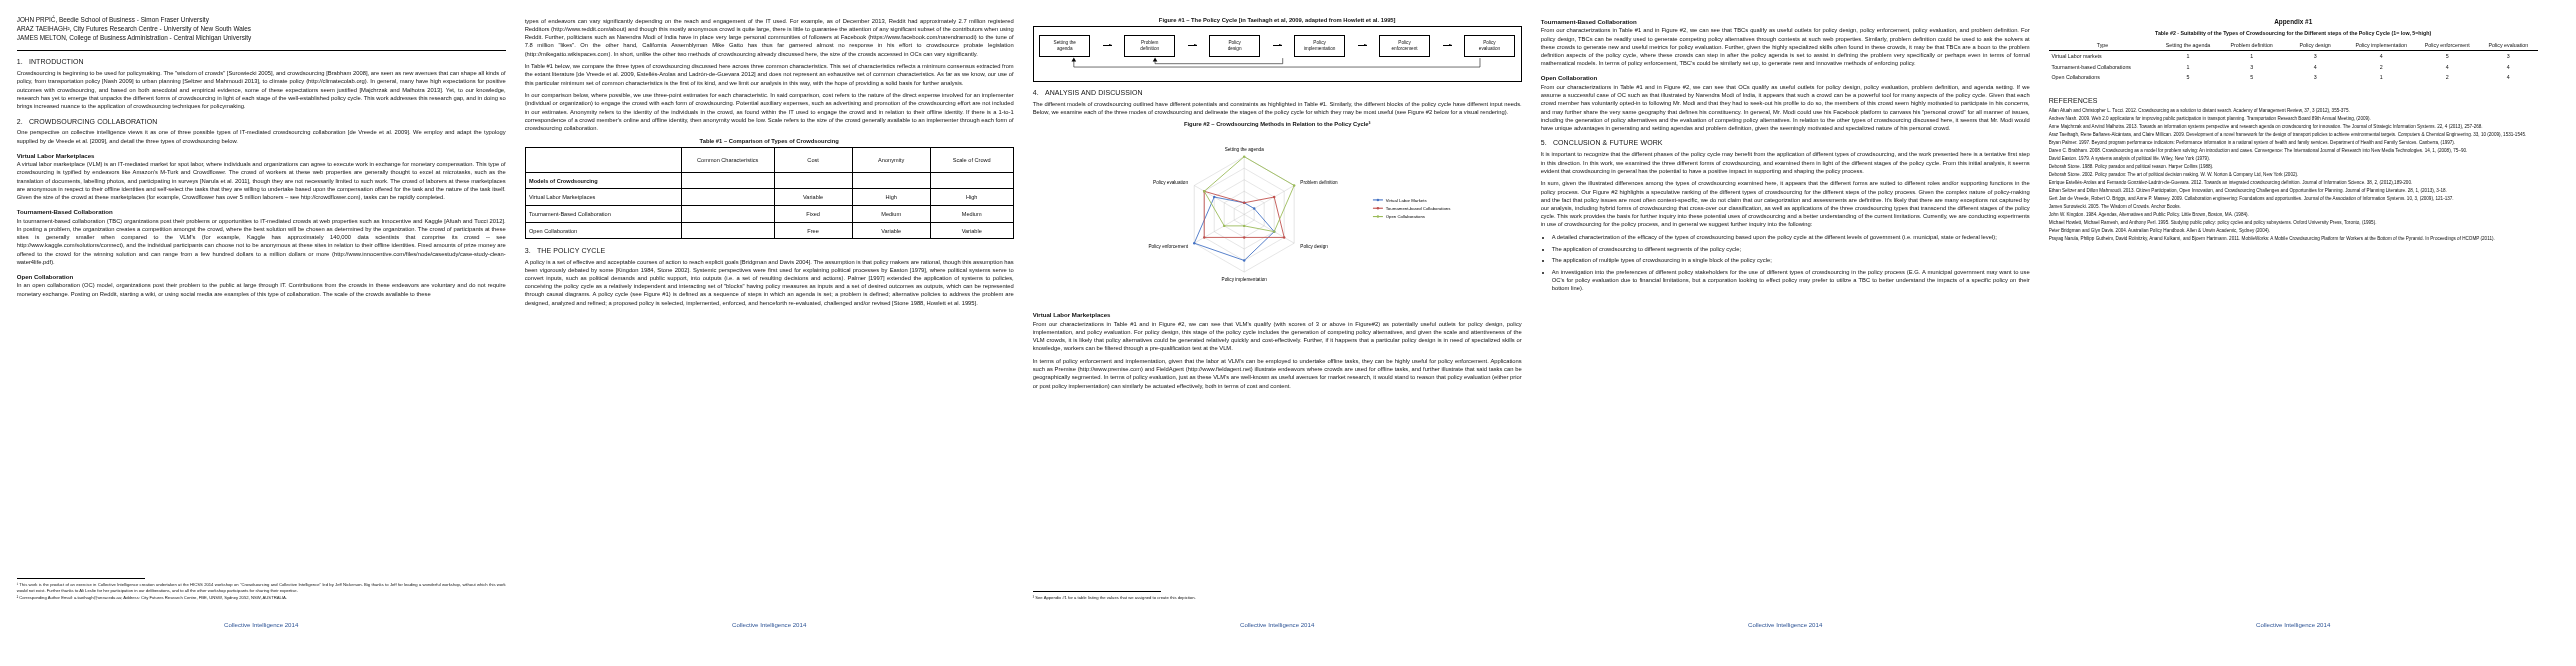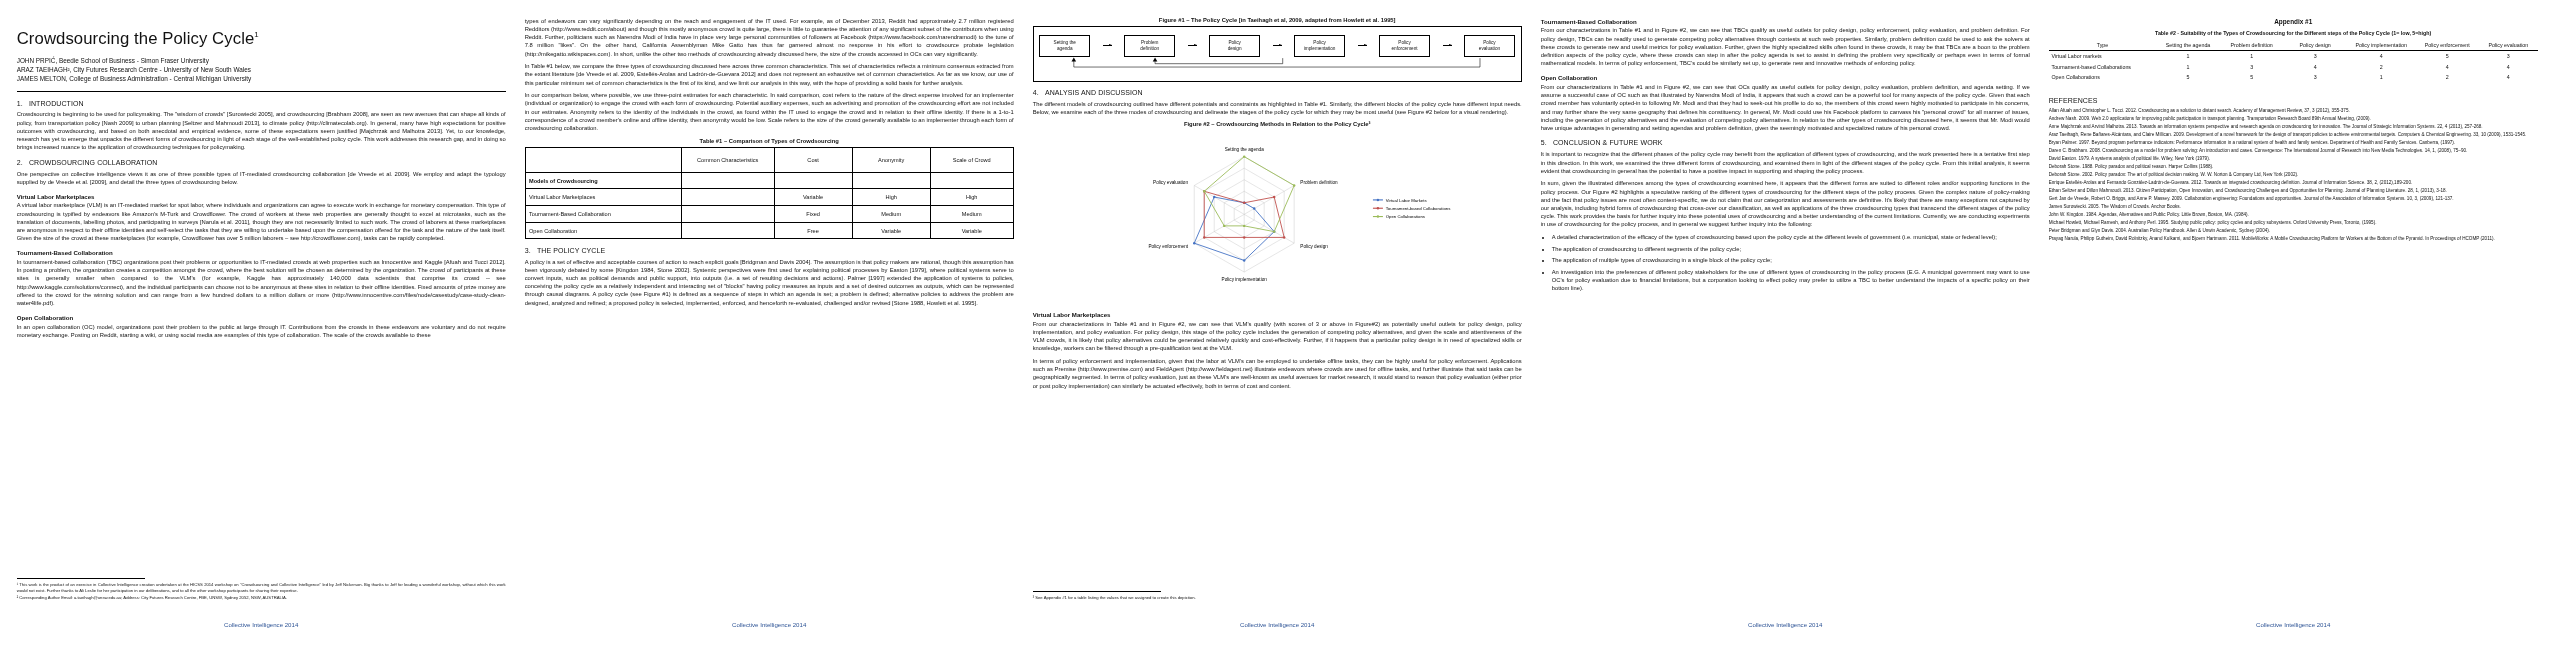--- a/index.html
+++ b/index.html
@@ -74,21 +74,20 @@
 
   .apxtitle { font-size:6.4px; font-weight:bold; text-align:center; margin:14.5px 0 4.4px 0; }
 </style>
 </head>
 <body>
 
 <div class="page">
 <div class="cols">
 
   <div class="col">
-    <h1 class="title"><span>Crowdsourcing the Policy Cycle</span><sup>1</sup></h1>
     <div class="authors">
       <div>JOHN PRPIĆ, Beedie School of Business - Simon Fraser University</div>
       <div>ARAZ TAEIHAGH², City Futures Research Centre - University of New South Wales</div>
       <div>JAMES MELTON, College of Business Administration - Central Michigan University</div>
     </div>
     <div class="rule"></div>
 
     <h2 class="sec"><span class="num">1.</span><span>INTRODUCTION</span></h2>
     <p class="body">Crowdsourcing is beginning to be used for policymaking.  The "wisdom of crowds" [Surowiecki 2005], and crowdsourcing [Brabham 2008], are seen as new avenues that can shape all kinds of policy, from transportation policy [Nash 2009] to urban planning [Seltzer and Mahmoudi 2013], to climate policy (http://climatecolab.org). In general, many have high expectations for positive outcomes with crowdsourcing, and based on both anecdotal and empirical evidence, some of these expectations seem justified [Majchrzak and Malhotra 2013]. Yet, to our knowledge, research has yet to emerge that unpacks the different forms of crowdsourcing in light of each stage of the well-established policy cycle.  This work addresses this research gap, and in doing so brings increased nuance to the application of crowdsourcing techniques for policymaking.</p>
 

